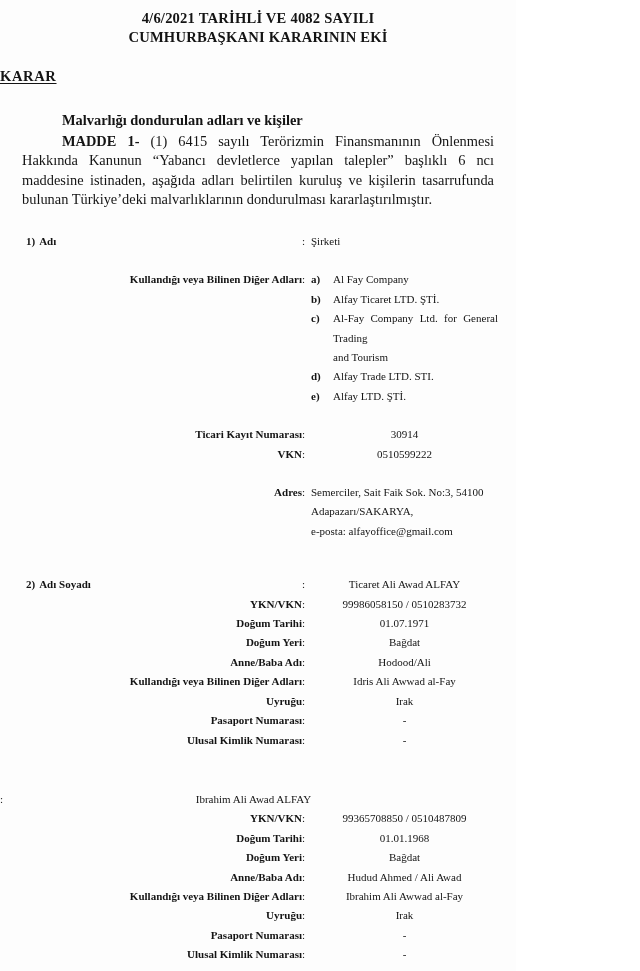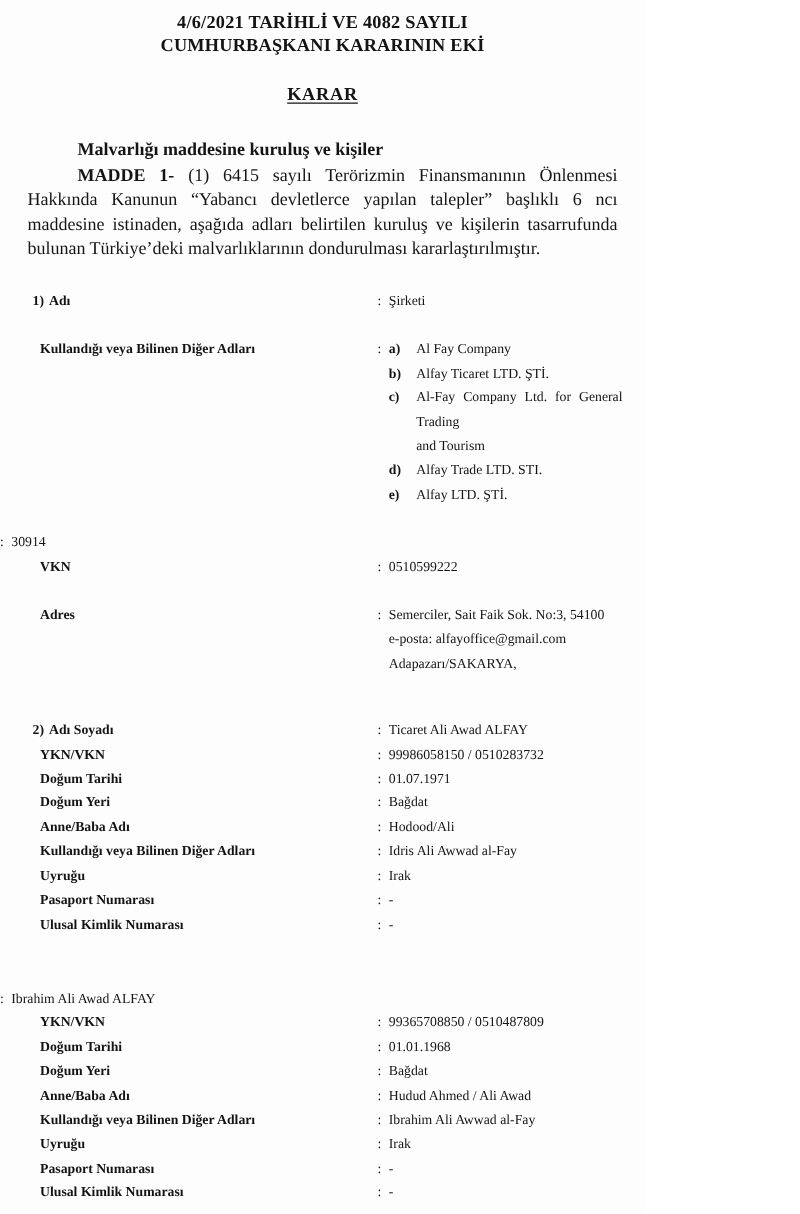--- a/index.html
+++ b/index.html
@@ -31,21 +31,21 @@
     padding-top: 9px;
   }
   .doc-header .hline {
     font-weight: bold;
     font-size: 14.6px;
     letter-spacing: 0.2px;
     line-height: 19px;
     white-space: nowrap;
   }
   .karar-wrap {
-    text-align: center;
+    text-align: left;
     margin-top: 20px;
   }
   .karar {
     font-weight: bold;
     font-size: 14.6px;
     letter-spacing: 0.6px;
     text-decoration: underline;
     text-underline-offset: 2px;
   }
 
@@ -94,20 +94,21 @@
     flex: 0 0 302px;
     padding-left: 26px;
     font-weight: bold;
     white-space: nowrap;
   }
   .label-cell.numbered {
     padding-left: 26px;
   }
   .label-cell.indented {
     padding-left: 32px;
+    text-align: right;
   }
   .label-cell .num {
     font-weight: bold;
     display: inline-block;
     margin-right: 4px;
   }
 
   .value-cell {
     flex: 1 1 auto;
     display: flex;
@@ -116,21 +117,21 @@
   }
   .colon {
     flex: 0 0 auto;
     width: 9px;
     font-weight: normal;
   }
   .value-text {
     flex: 1 1 auto;
     text-align: justify;
   }
-  .value-text.nojust { text-align: left; }
+  .value-text.nojust { text-align: center; }
   .value-text .cont {
     display: block;
   }
 
   
   .alias-list {
     flex: 1 1 auto;
   }
   .alias-item {
     display: flex;
@@ -161,21 +162,21 @@
   <div class="doc-header">
     <div class="hline">4/6/2021 TARİHLİ VE 4082 SAYILI</div>
     <div class="hline">CUMHURBAŞKANI KARARININ EKİ</div>
   </div>
 
   <div class="karar-wrap">
     <span class="karar">KARAR</span>
   </div>
 
   <div class="intro">
-    <span class="subtitle">Malvarlığı maddesine kuruluş ve kişiler</span>
+    <span class="subtitle">Malvarlığı dondurulan adları ve kişiler</span>
     <p><span class="madde">MADDE 1-</span><span> (1) 6415 sayılı Terörizmin Finansmanının Önlenmesi Hakkında Kanunun “Yabancı devletlerce yapılan talepler” başlıklı 6 ncı maddesine istinaden, aşağıda adları belirtilen kuruluş ve kişilerin tasarrufunda bulunan Türkiye’deki malvarlıklarının dondurulması kararlaştırılmıştır.</span></p>
   </div>
 
   <div class="entries">
 
     <div class="entry">
 
       <div class="row">
         <div class="label-cell numbered">
           <span class="num">1)</span><span>Adı</span>
@@ -215,20 +216,23 @@
             </div>
             <div class="alias-item">
               <span class="alias-key">e)</span>
               <span class="alias-val">Alfay LTD. ŞTİ.</span>
             </div>
           </div>
         </div>
       </div>
 
       <div class="row gap-top">
+        <div class="label-cell indented">
+          <span>Ticari Kayıt Numarası</span>
+        </div>
         <div class="value-cell">
           <span class="colon">:</span>
           <span class="value-text nojust">30914</span>
         </div>
       </div>
 
       <div class="row">
         <div class="label-cell indented">
           <span>VKN</span>
         </div>
@@ -239,22 +243,22 @@
       </div>
 
       <div class="row gap-top">
         <div class="label-cell indented">
           <span>Adres</span>
         </div>
         <div class="value-cell">
           <span class="colon">:</span>
           <span class="value-text">
             <span class="addr-line addr-first">Semerciler, Sait Faik Sok. No:3, 54100</span>
+            <span class="addr-line">Adapazarı/SAKARYA,</span>
             <span class="addr-line">e-posta: alfayoffice@gmail.com</span>
-            <span class="addr-line">Adapazarı/SAKARYA,</span>
           </span>
         </div>
       </div>
 
     </div>
 
     <div class="entry" style="margin-top:34px;">
 
       <div class="row">
         <div class="label-cell numbered">

